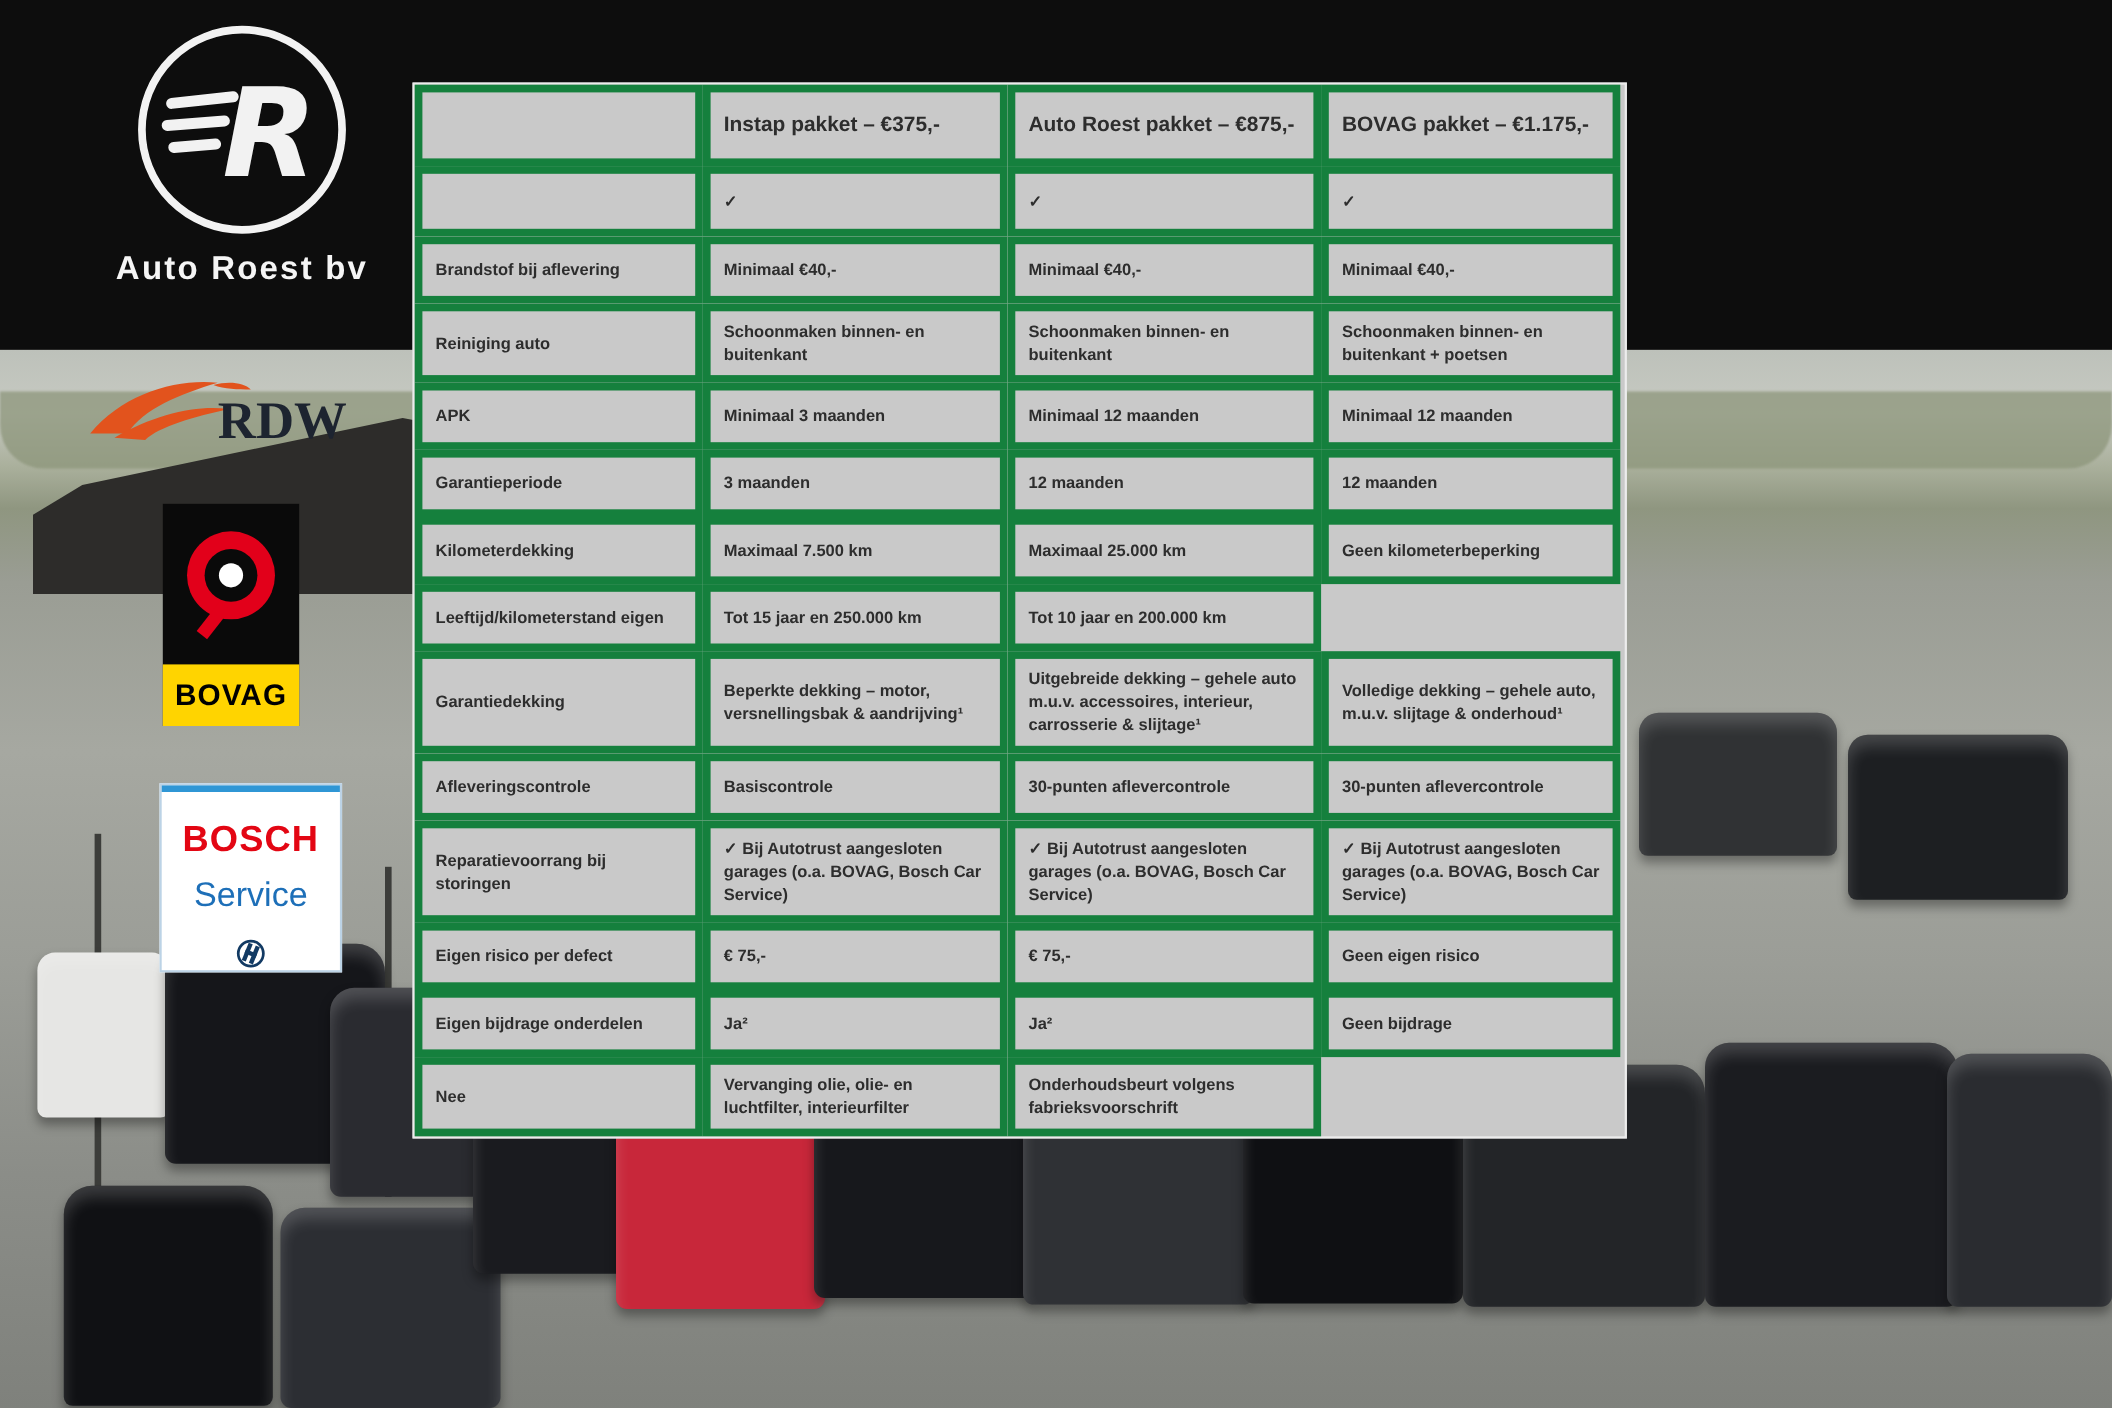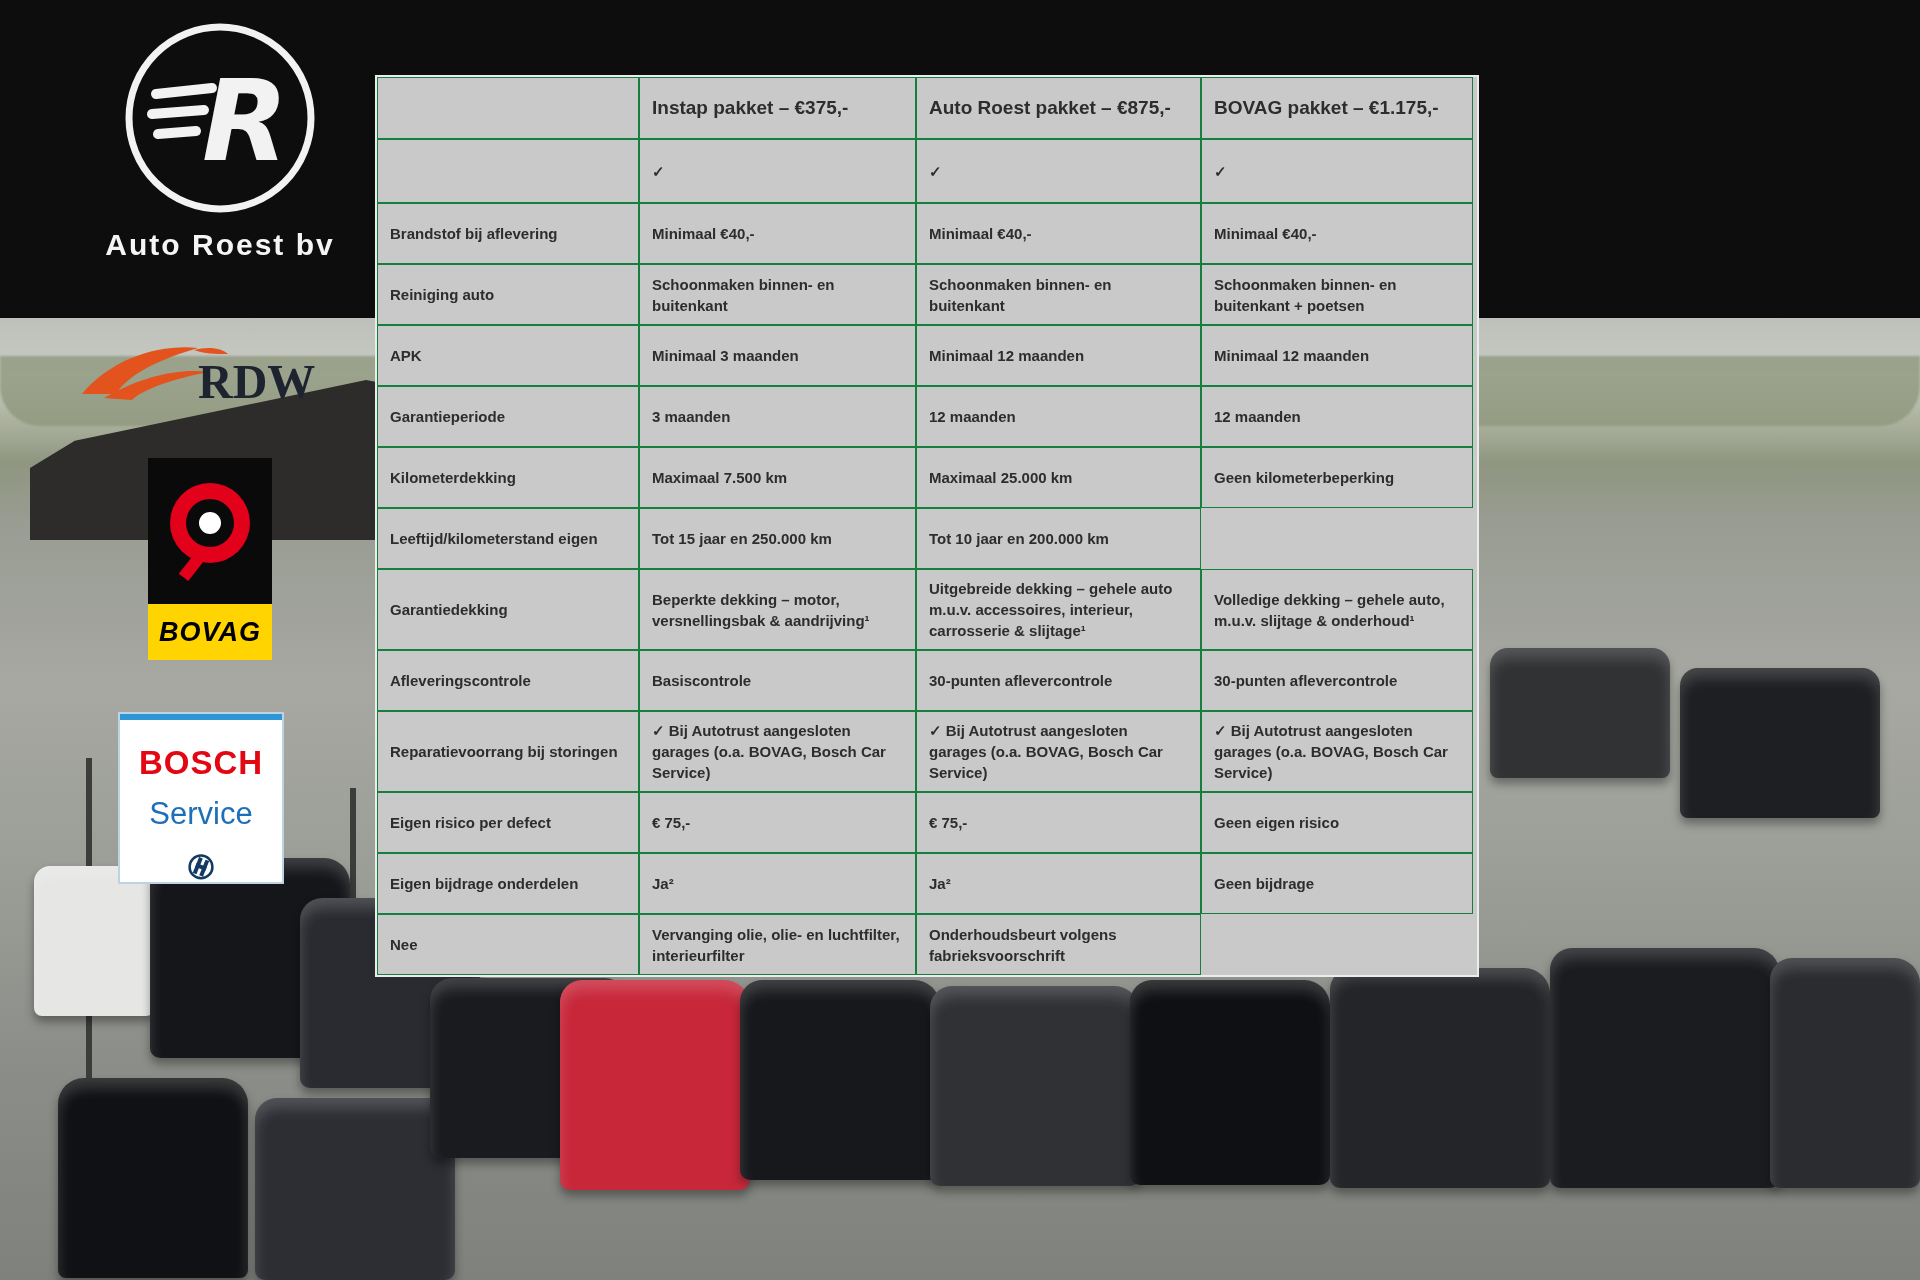--- a/index.html
+++ b/index.html
@@ -40,38 +40,38 @@
   .car.c15{left:1680px;top:350px;width:200px;height:150px;background:#1d1f22;border-radius:18px 18px 8px 8px;}
 
   
   .band{position:absolute;left:0;top:0;width:1920px;height:318px;background:#0d0d0d;}
   .brand{position:absolute;left:80px;top:18px;width:280px;text-align:center;}
   .brand-circle{display:block;margin:0 auto;}
   .brand-name{margin-top:10px;color:#f5f5f5;font-size:30px;font-weight:bold;letter-spacing:2px;}
 
   
   .badge-rdw{position:absolute;left:76px;top:336px;width:260px;height:76px;}
-  .badge-bovag{position:absolute;left:148px;top:458px;width:124px;height:202px;background:#0a0a0a;display:flex;flex-direction:column;font-style:italic;}
+  .badge-bovag{position:absolute;left:148px;top:458px;width:124px;height:202px;background:#0a0a0a;display:flex;flex-direction:column;}
   .bovag-top{flex:1;display:flex;align-items:center;justify-content:center;}
   .bovag-band{height:56px;background:#ffd400;color:#000;font-weight:bold;font-size:27px;display:flex;align-items:center;justify-content:center;letter-spacing:1px;}
-  .badge-bosch{position:absolute;left:118px;top:712px;width:162px;height:168px;background:#ffffff;border:2px solid #bcd3e6;display:flex;flex-direction:column;align-items:center;gap:16px;}
+  .badge-bosch{position:absolute;left:145px;top:712px;width:162px;height:168px;background:#ffffff;border:2px solid #bcd3e6;display:flex;flex-direction:column;align-items:center;gap:16px;}
   .bosch-bar{width:100%;height:10px;background:#2f96d5;}
   .bosch-name{color:#e30613;font-weight:bold;font-size:33px;letter-spacing:1px;margin-top:8px;}
   .bosch-service{color:#1d6fb8;font-weight:normal;font-size:31px;margin-top:-2px;}
   .bosch-armature{margin-top:4px;}
 
   
   .pricing-table{
     position:absolute;left:375px;top:75px;width:1100px;
     background:#c9c9c9;border:2px solid #ececec;
     color:#2d2d2d;
   }
   .trow{display:grid;grid-template-columns:262px 277px 285px 272px;min-height:61px;}
   .tcell{
-    border:1px solid #15803d;background:#c9c9c9;
+    border:7px solid #15803d;background:#c9c9c9;
     display:flex;align-items:center;
     padding:8px 12px;font-size:15px;font-weight:bold;line-height:1.4;
   }
   .thead .tcell{font-size:19px;min-height:44px;}
   .trow.thead{min-height:60px;}
   .trow.checks{min-height:64px;}
 </style>
 </head>
 <body>
 

